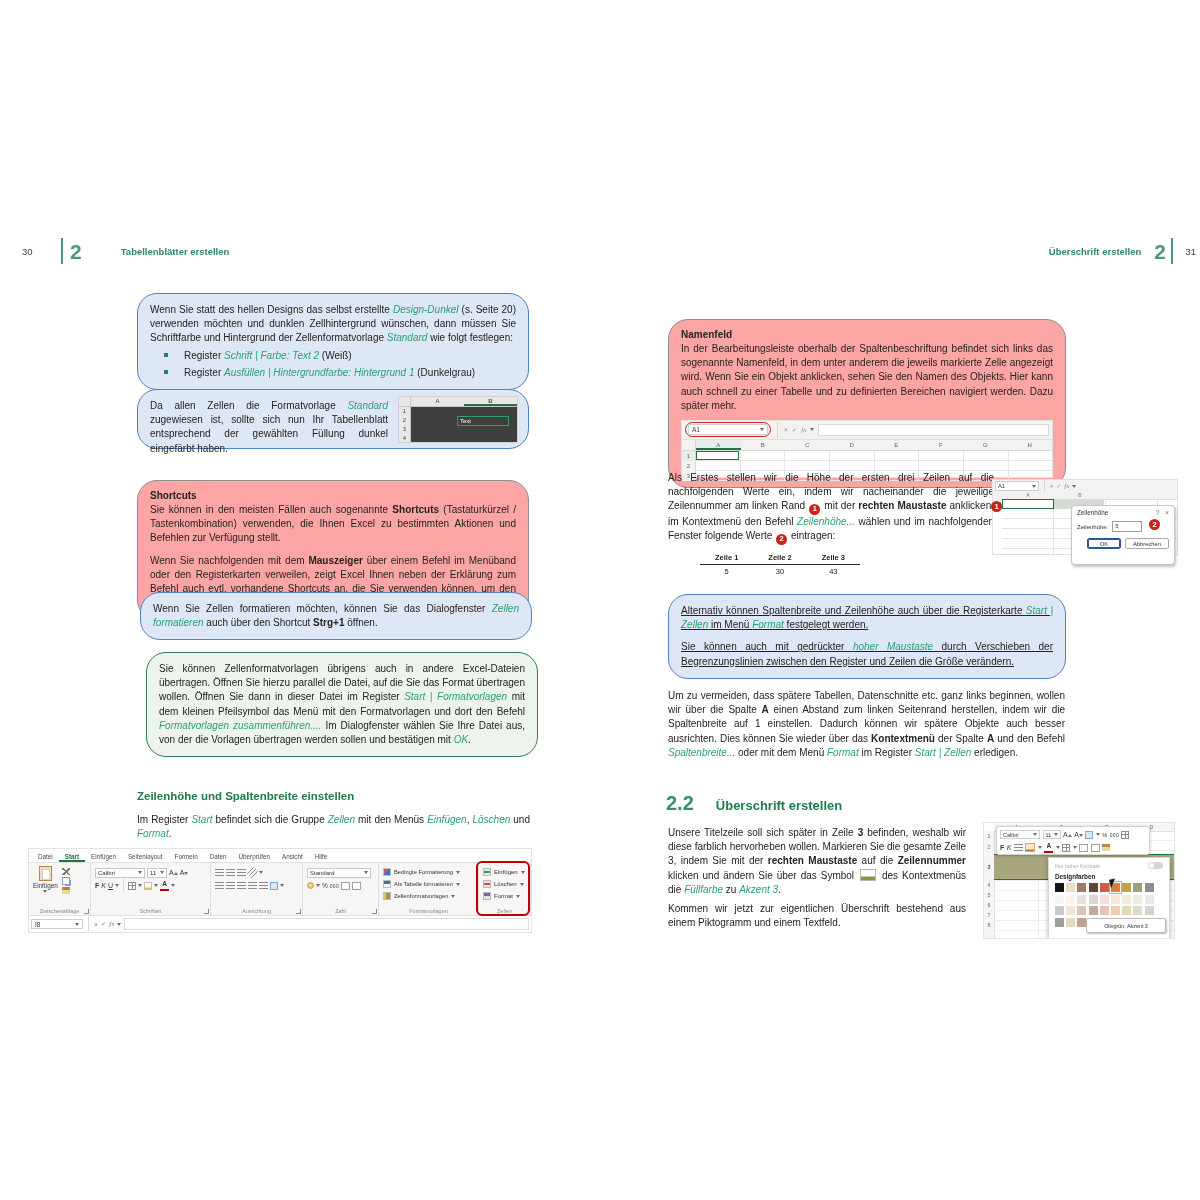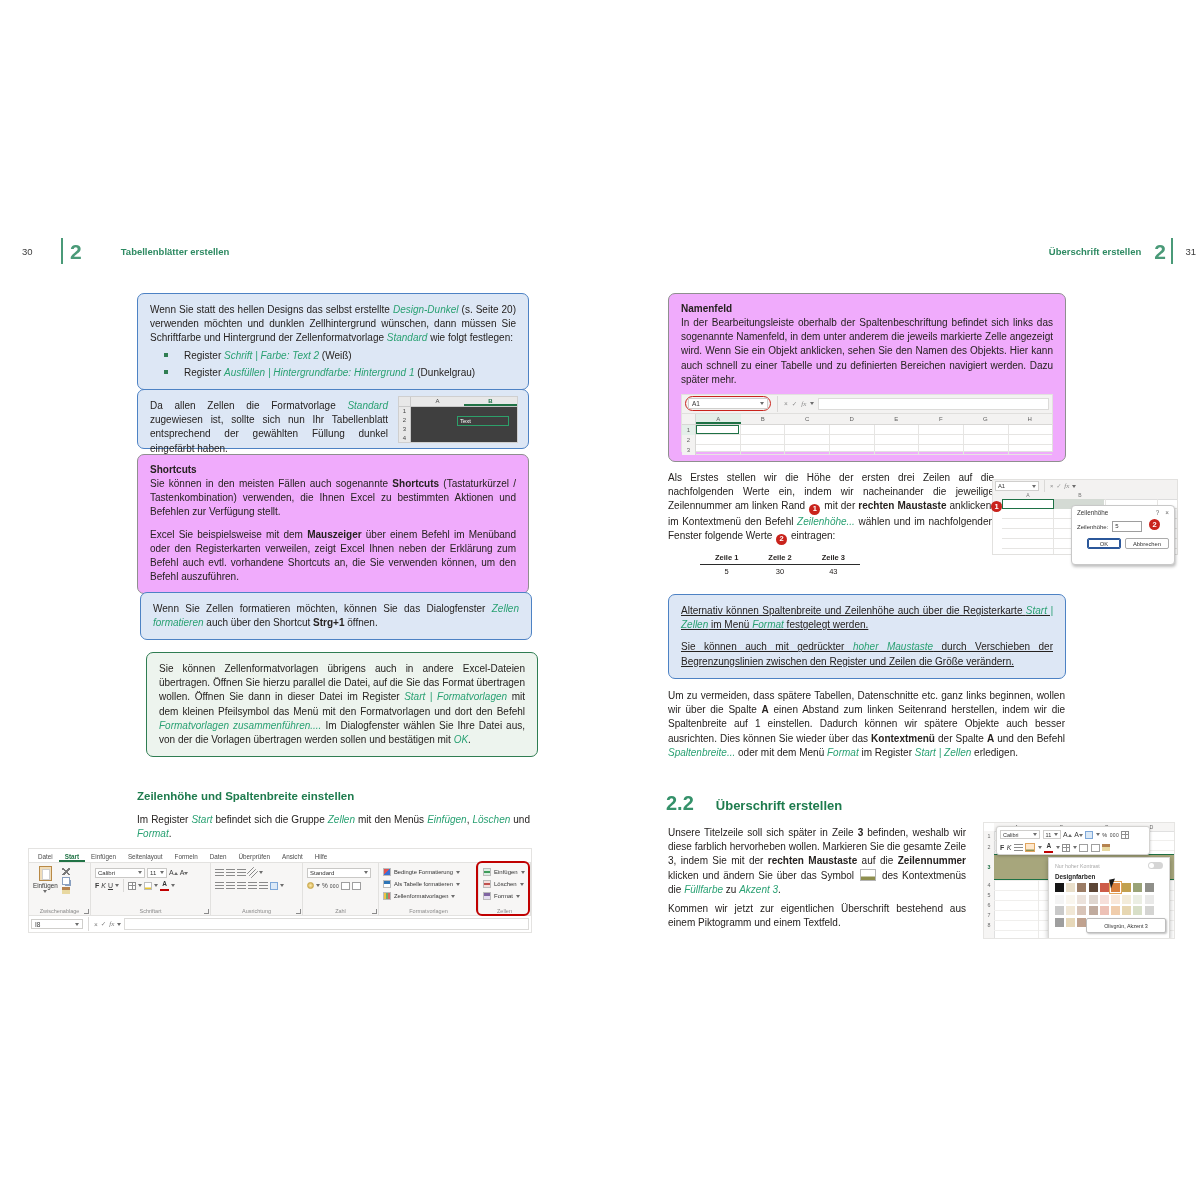--- a/index.html
+++ b/index.html
@@ -14,24 +14,24 @@
          font-size:7.5px;font-weight:bold;align-items:center;justify-content:center;vertical-align:-2px;margin:0 1px;}
   .fillicon{display:inline-block;width:14px;height:10px;border:1px solid #b5b5b5;vertical-align:-2px;margin:0 2px;
             background:linear-gradient(#fff 0 6px,#8e8e4e 7px 10px);}
   
   .pghead{display:flex;align-items:center;}
   .pagenum{font-size:9.5px;color:#3c3c3c;}
   .chapbar{width:2.5px;height:26px;background:#4a9a78;}
   .chapnum{font-size:21px;font-weight:bold;color:#4a9a78;line-height:1;}
   .runhead{font-size:9.5px;font-weight:bold;color:#2e8a62;}
   
-  .infobox{border-radius:7px;padding:9px 12px;}
+  .infobox{border-radius:20px;padding:9px 12px;}
   .box-blue{background:#dde7f5;border:1.5px solid #4d82c4;}
   .box-green{background:#edf4ee;border:1.5px solid #2f7d52;}
-  .box-gray{background:#f0abfc;border:1.5px solid #8f8f8f;}
+  .box-gray{background:#fca5a5;border:1.5px solid #8f8f8f;margin-top:26px;}
   .boxtitle{font-size:10px;font-weight:bold;margin-bottom:2px;}
   .mt8{margin-top:8px;}
   .bullet{display:flex;gap:16px;margin:3px 0 0 14px;}
   .bullet .sq{flex:0 0 auto;width:4px;height:4px;background:#2f7d52;margin-top:4px;}
   .headg{font-size:11.5px;font-weight:bold;color:#1e7b4d;}
   .sec-head{display:flex;align-items:baseline;gap:22px;}
   .secnum{font-size:20px;font-weight:bold;color:#35916a;}
   .sectitle{font-size:13px;font-weight:bold;color:#1e7b4d;}
   
   .car{width:0;height:0;border-left:2.5px solid transparent;border-right:2.5px solid transparent;
@@ -242,21 +242,21 @@
           <span class="ds-text">Text</span>
         </div>
       </div>
     </div>
     <p class="txt" style="width:238px;"><span>Da allen Zellen die Formatvorlage </span><span class="gi">Standard</span><span> zugewiesen ist, sollte sich nun Ihr Tabellenblatt entsprechend der gewählten Füllung dunkel eingefärbt haben.</span></p>
   </div>
 
   <div class="abs infobox box-gray" style="left:137px;top:454px;width:366px;">
     <p class="boxtitle">Shortcuts</p>
     <p class="txt"><span>Sie können in den meisten Fällen auch sogenannte </span><span class="b">Shortcuts</span><span> (Tastaturkürzel / Tastenkombination) verwenden, die Ihnen Excel zu bestimmten Aktionen und Befehlen zur Verfügung stellt.</span></p>
-    <p class="txt mt8"><span>Excel Sie beispielsweise mit dem </span><span class="b">Mauszeiger</span><span> über einem Befehl im Menüband oder den Registerkarten verweilen, zeigt Excel Ihnen neben der Erklärung zum Befehl auch evtl. vorhandene Shortcuts an, die Sie verwenden können, um den Befehl auszuführen.</span></p>
+    <p class="txt mt8"><span>Wenn Sie nachfolgenden mit dem </span><span class="b">Mauszeiger</span><span> über einem Befehl im Menüband oder den Registerkarten verweilen, zeigt Excel Ihnen neben der Erklärung zum Befehl auch evtl. vorhandene Shortcuts an, die Sie verwenden können, um den Befehl auszuführen.</span></p>
   </div>
 
   <div class="abs infobox box-blue" style="left:140px;top:592px;width:366px;">
     <p class="txt"><span>Wenn Sie Zellen formatieren möchten, können Sie das Dialogfenster </span><span class="gi">Zellen formatieren</span><span> auch über den Shortcut </span><span class="b">Strg+1</span><span> öffnen.</span></p>
   </div>
 
   <div class="abs infobox box-green" style="left:137px;top:652px;width:366px;margin-left:9px;">
     <p class="txt"><span>Sie können Zellenformatvorlagen übrigens auch in andere Excel-Dateien übertragen. Öffnen Sie hierzu parallel die Datei, auf die Sie das Format übertragen wollen. Öffnen Sie dann in dieser Datei im Register </span><span class="gi">Start | Formatvorlagen</span><span> mit dem kleinen Pfeilsymbol das Menü mit den Formatvorlagen und dort den Befehl </span><span class="gi">Formatvorlagen zusammenführen....</span><span> Im Dialogfenster wählen Sie Ihre Datei aus, von der die Vorlagen übertragen werden sollen und bestätigen mit </span><span class="gi">OK</span><span>.</span></p>
   </div>
 

